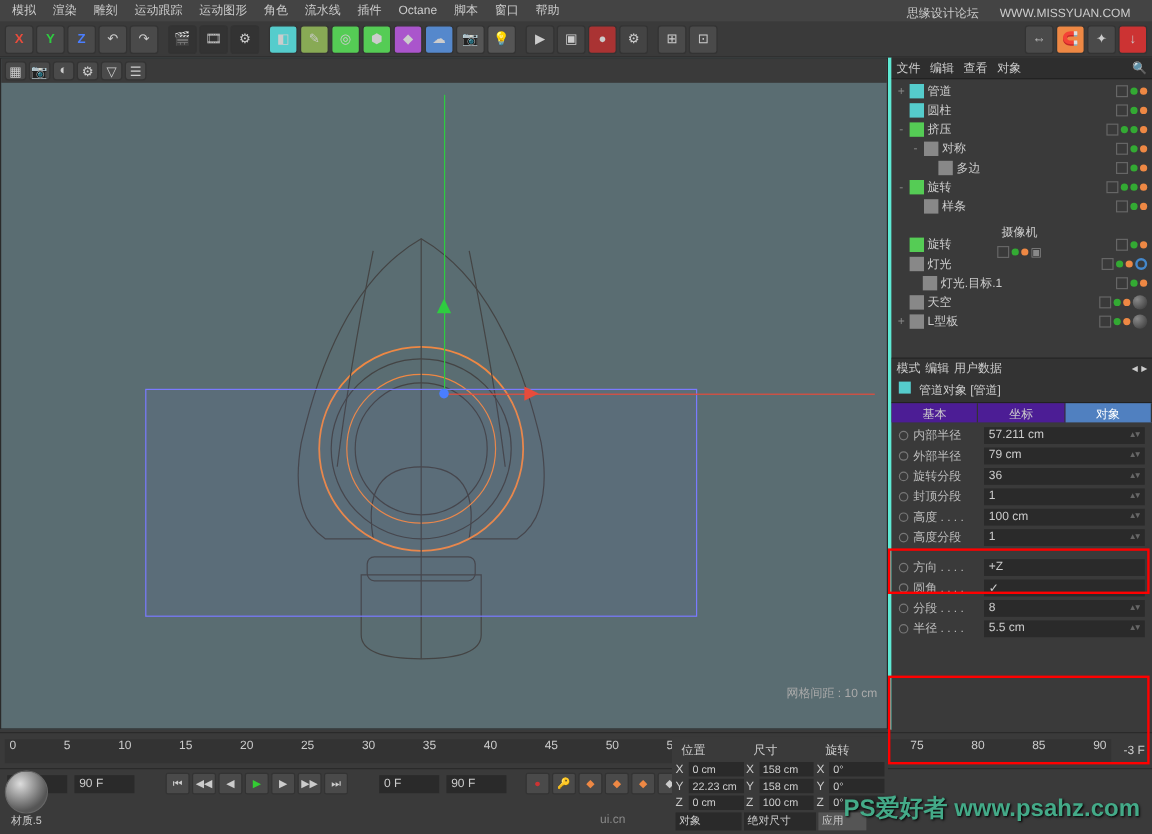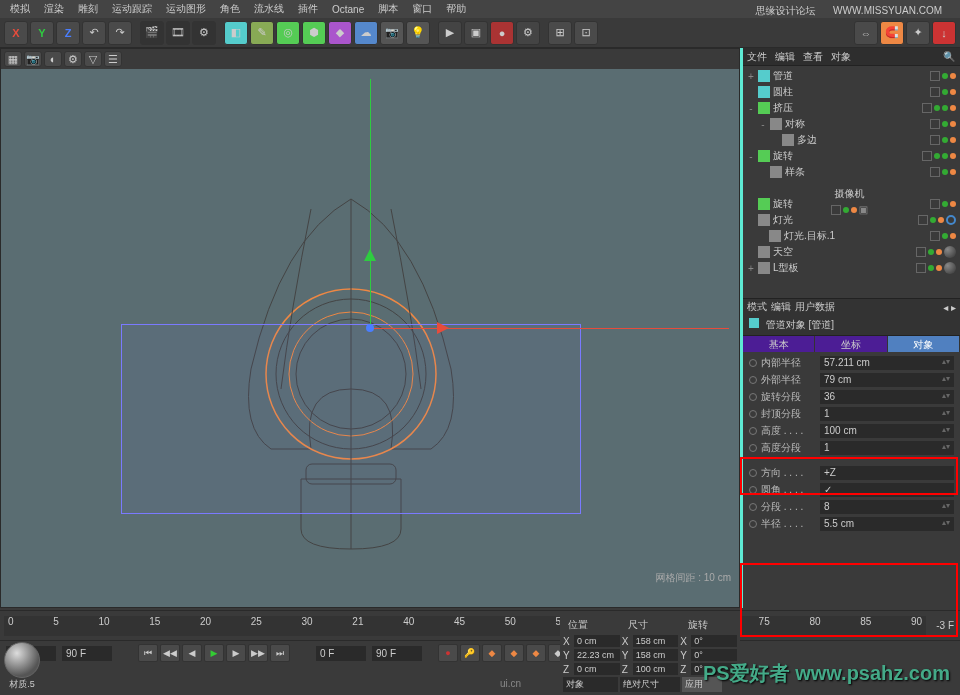--- a/index.html
+++ b/index.html
@@ -384,21 +384,21 @@
   <div class="timeline">
     <div class="ruler">
       <div class="ruler-marks" id="rulermarks">
           <span>0</span>
           <span>5</span>
           <span>10</span>
           <span>15</span>
           <span>20</span>
           <span>25</span>
           <span>30</span>
-          <span>21</span>
+          <span>35</span>
           <span>40</span>
           <span>45</span>
           <span>50</span>
           <span>55</span>
           <span>60</span>
           <span>65</span>
           <span>70</span>
           <span>75</span>
           <span>80</span>
           <span>85</span>

